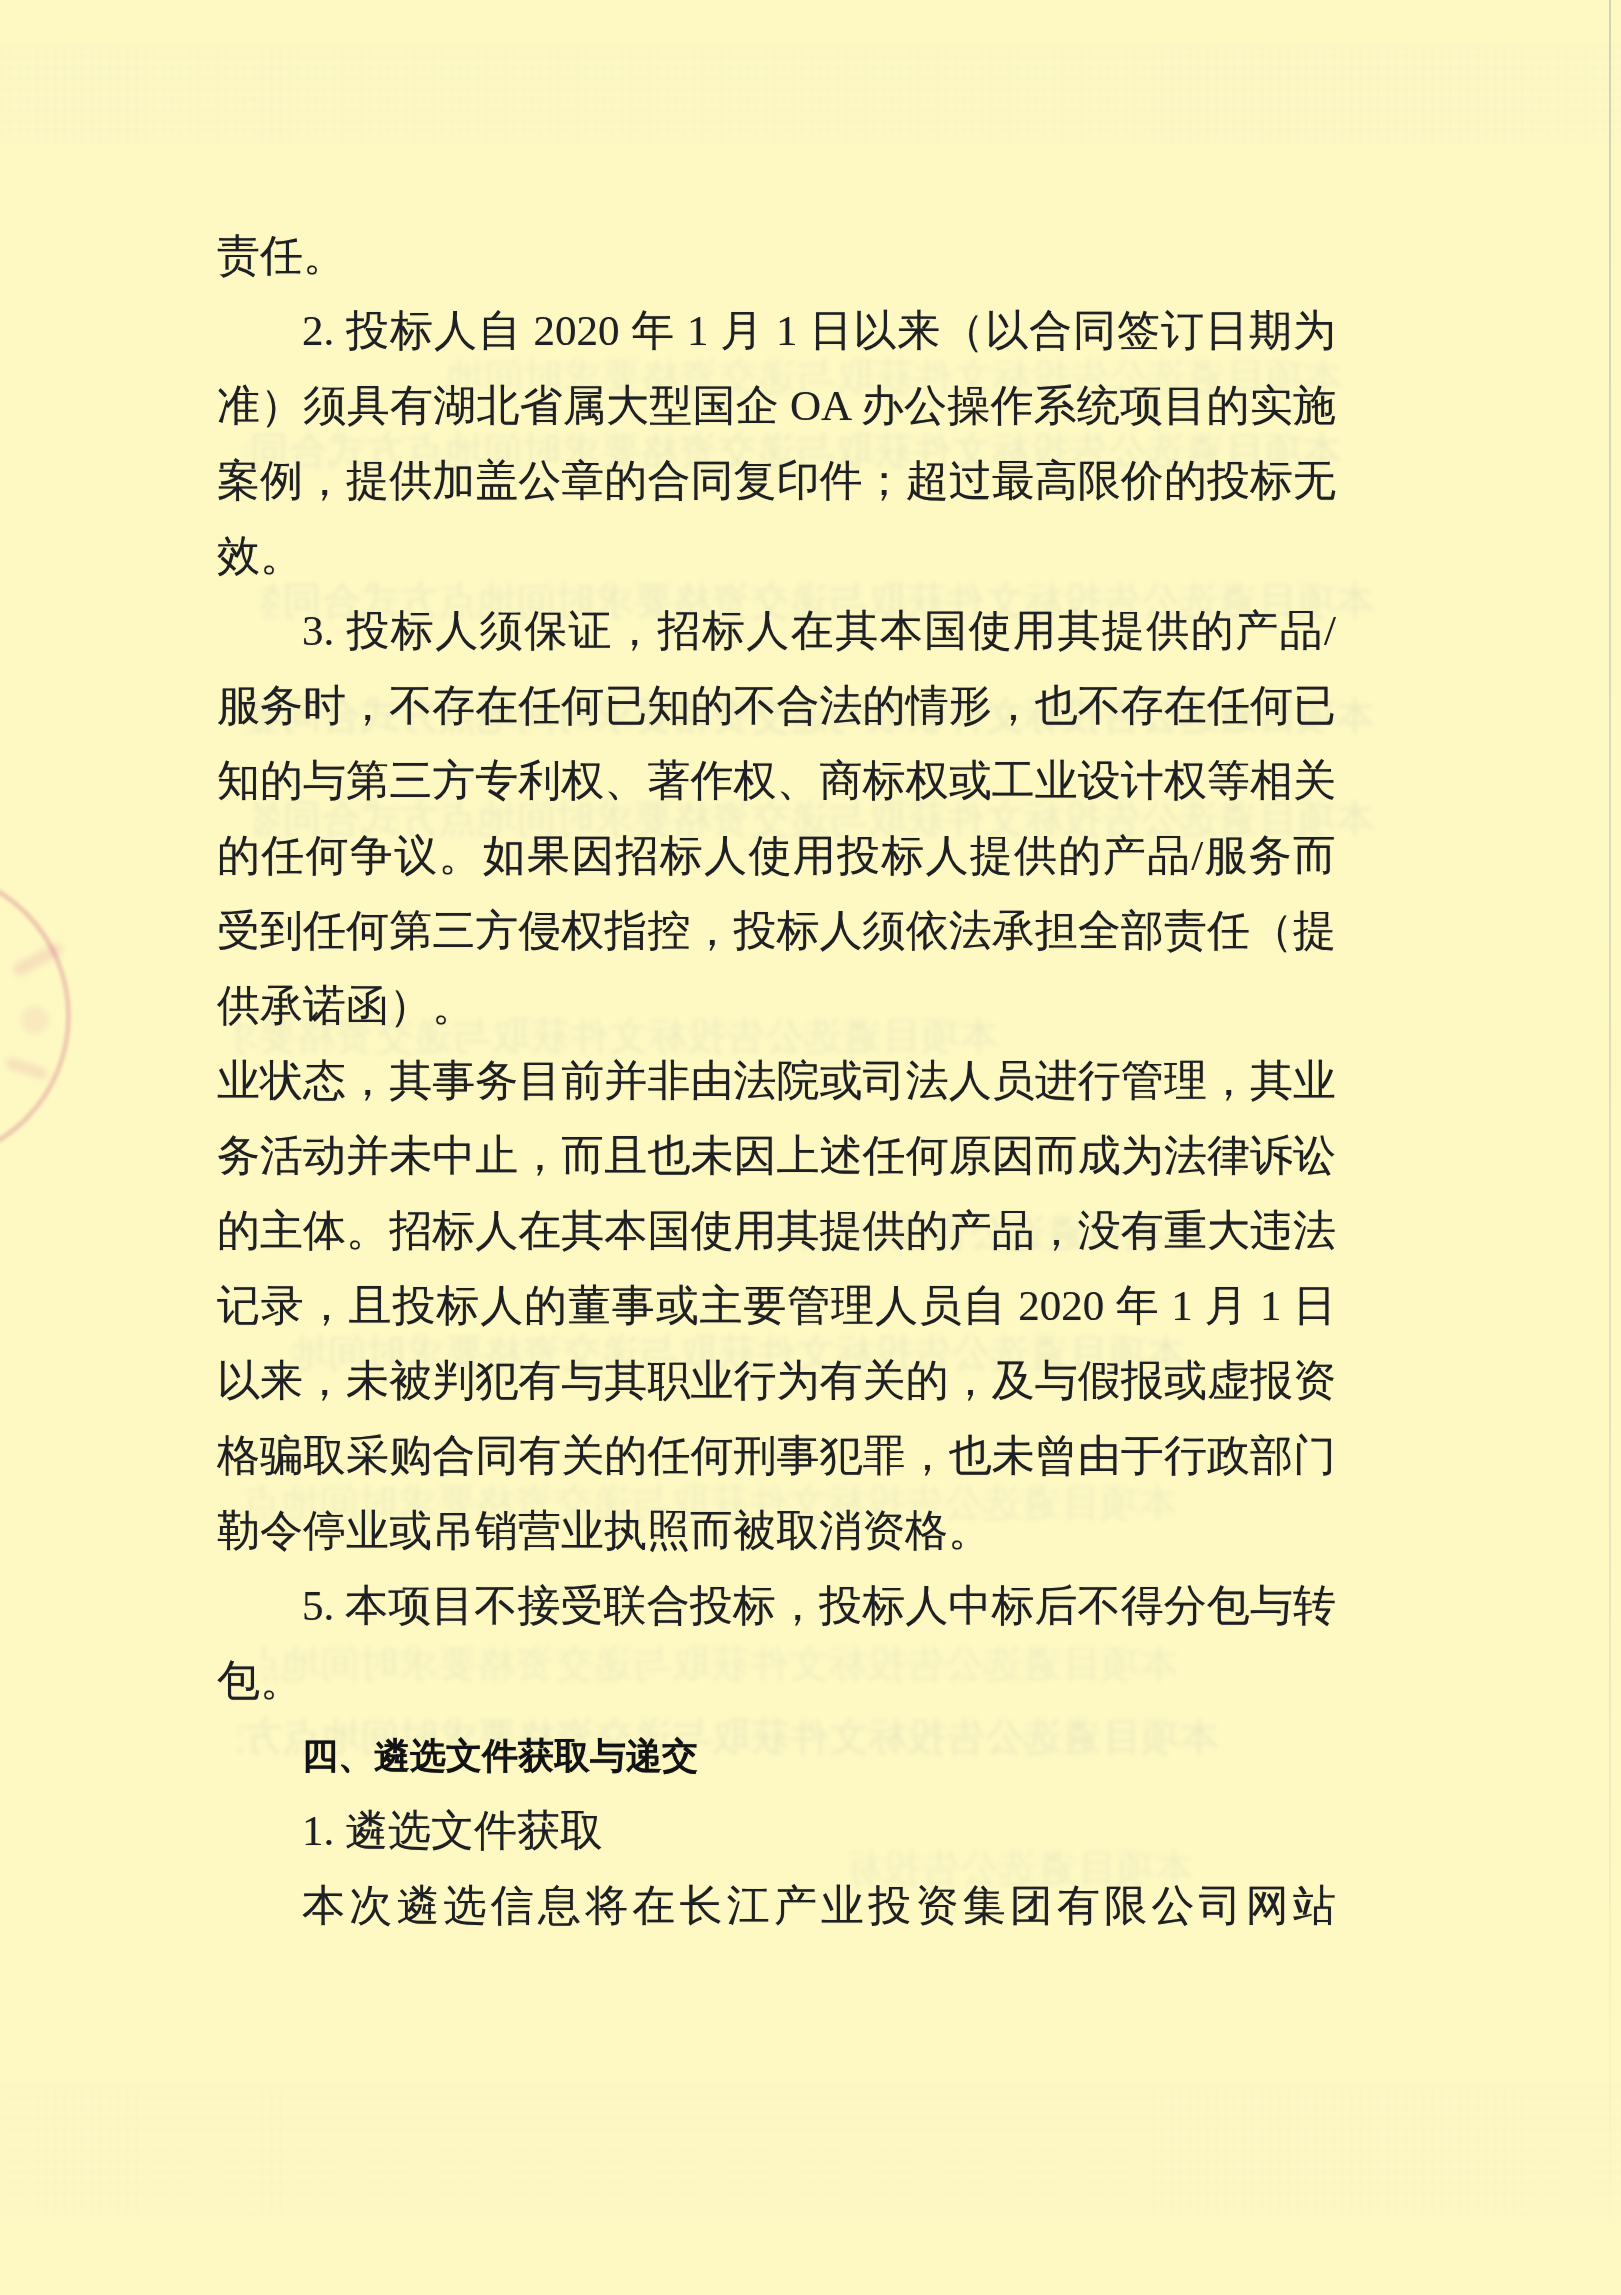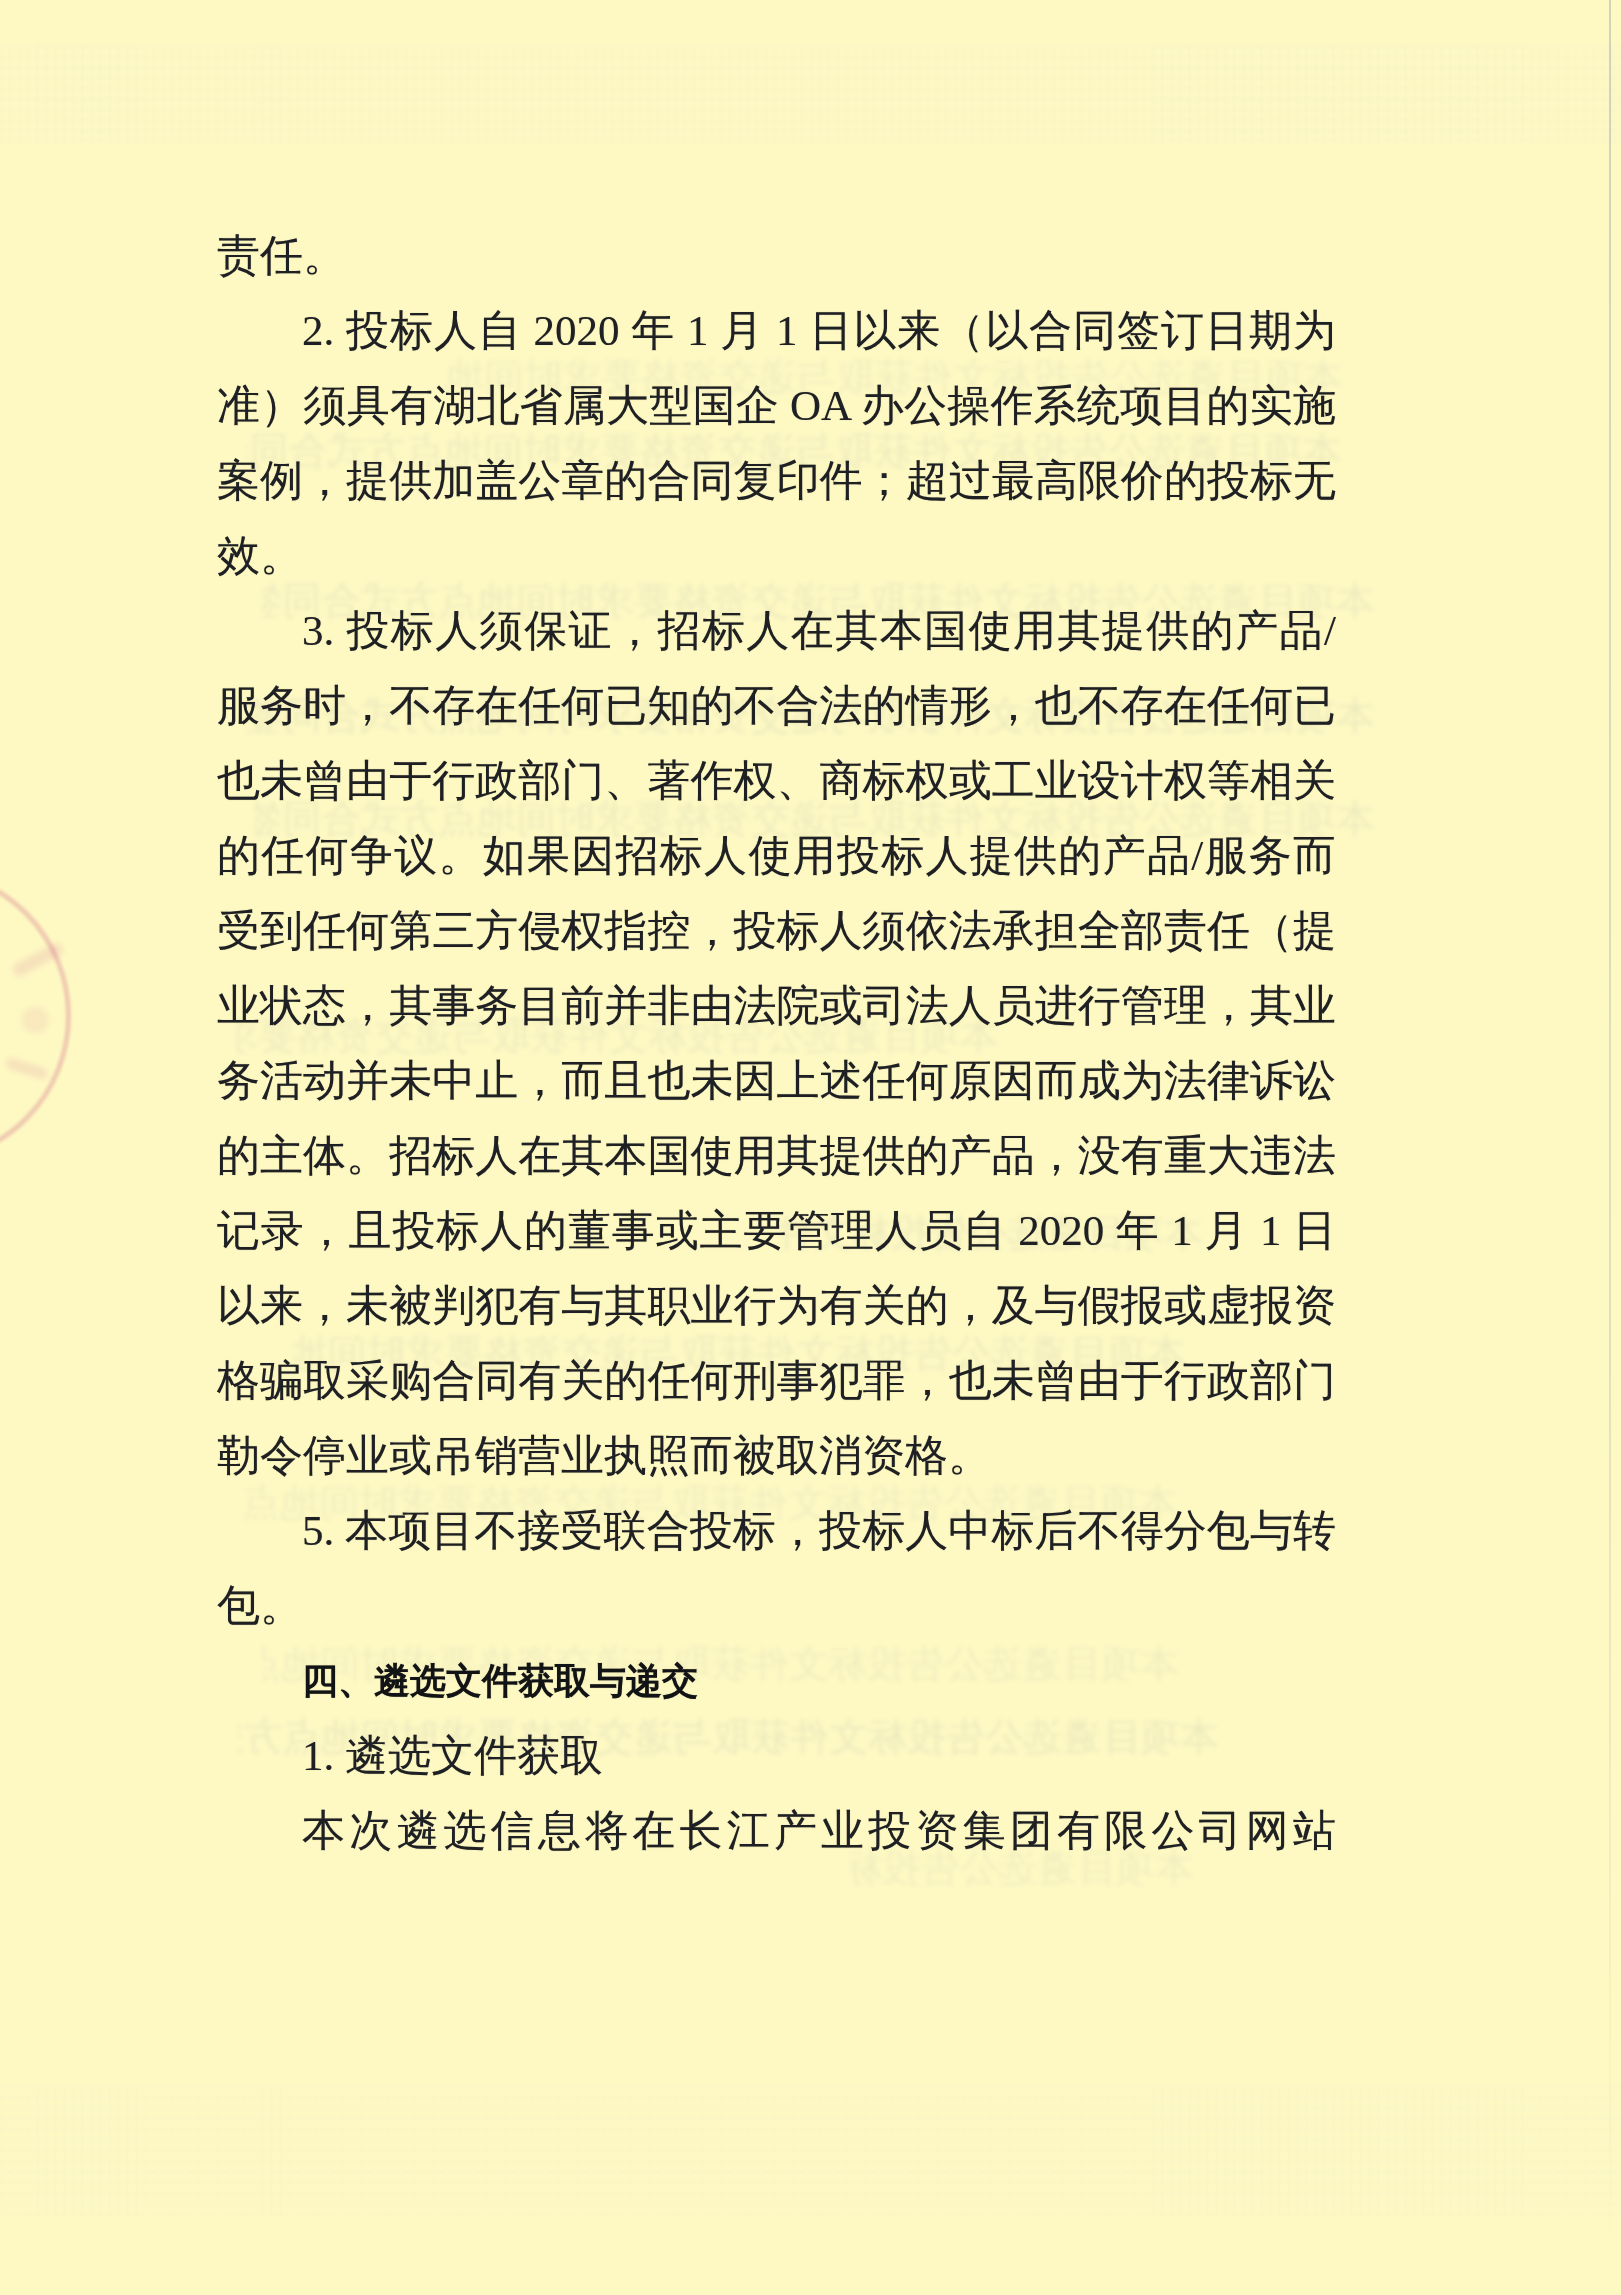--- a/index.html
+++ b/index.html
@@ -98,23 +98,24 @@
   <div class="stamp-mark m3"></div>
 
   <div class="text-block">
     <div class="line">责任。</div>
     <div class="line ind j">2. 投标人自 2020 年 1 月 1 日以来（以合同签订日期为</div>
     <div class="line j">准）须具有湖北省属大型国企 OA 办公操作系统项目的实施</div>
     <div class="line j">案例，提供加盖公章的合同复印件；超过最高限价的投标无</div>
     <div class="line">效。</div>
     <div class="line ind j">3. 投标人须保证，招标人在其本国使用其提供的产品/</div>
     <div class="line j">服务时，不存在任何已知的不合法的情形，也不存在任何已</div>
-    <div class="line j">也未曾由于行政部门、著作权、商标权或工业设计权等相关</div>
+    <div class="line j">知的与第三方专利权、著作权、商标权或工业设计权等相关</div>
     <div class="line j">的任何争议。如果因招标人使用投标人提供的产品/服务而</div>
     <div class="line j">受到任何第三方侵权指控，投标人须依法承担全部责任（提</div>
+    <div class="line">供承诺函）。</div>
     <div class="line j">业状态，其事务目前并非由法院或司法人员进行管理，其业</div>
     <div class="line j">务活动并未中止，而且也未因上述任何原因而成为法律诉讼</div>
     <div class="line j">的主体。招标人在其本国使用其提供的产品，没有重大违法</div>
     <div class="line j">记录，且投标人的董事或主要管理人员自 2020 年 1 月 1 日</div>
     <div class="line j">以来，未被判犯有与其职业行为有关的，及与假报或虚报资</div>
     <div class="line j">格骗取采购合同有关的任何刑事犯罪，也未曾由于行政部门</div>
     <div class="line">勒令停业或吊销营业执照而被取消资格。</div>
     <div class="line ind j">5. 本项目不接受联合投标，投标人中标后不得分包与转</div>
     <div class="line">包。</div>
     <div class="line ind heading">四、遴选文件获取与递交</div>

